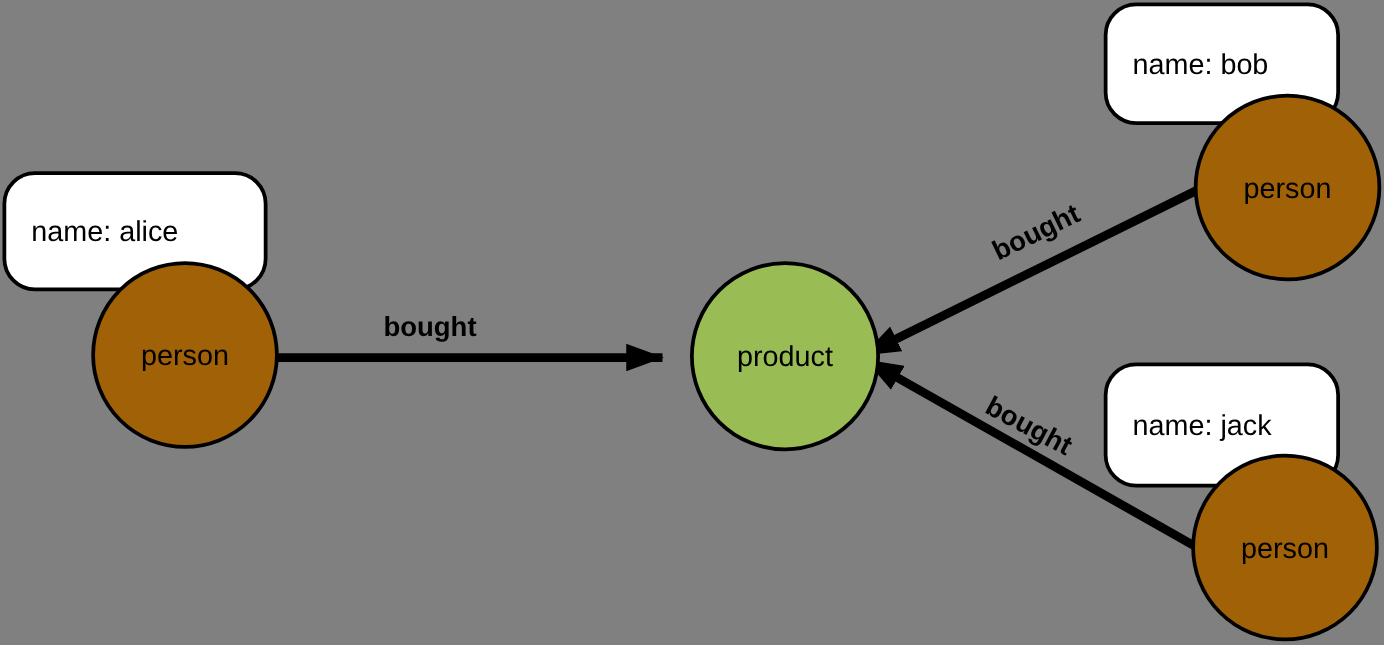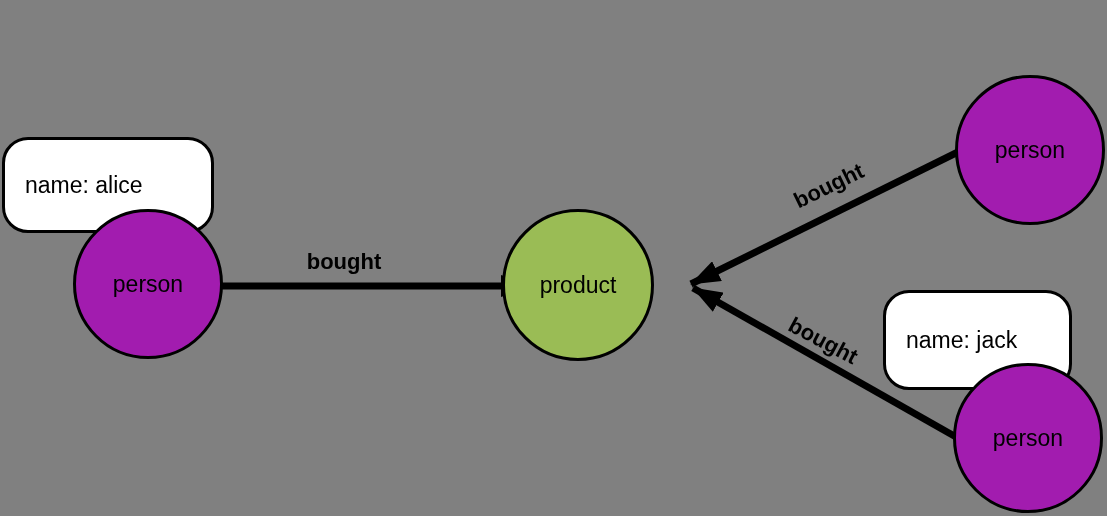--- a/index.html
+++ b/index.html
@@ -42,21 +42,21 @@
   .node {
     position: absolute;
     box-sizing: border-box;
     border: 3px solid #000000;
     border-radius: 50%;
     display: flex;
     align-items: center;
     justify-content: center;
     font-size: 23px;
   }
-  .node.person { background: #a21caf; width: 150px; height: 150px; }
+  .node.person { background: #a16207; width: 150px; height: 150px; }
   .node.product { background: #9abc55; width: 152px; height: 152px; }
   .edge-label {
     position: absolute;
     font-size: 22px;
     font-weight: bold;
     white-space: nowrap;
   }
 </style>
 </head>
 <body>
@@ -72,30 +72,33 @@
     <line x1="150" y1="286" x2="530" y2="286" marker-end="url(#arrowhead)"></line>
     <line x1="960" y1="151" x2="691" y2="284" marker-end="url(#arrowhead)"></line>
     <line x1="956" y1="437" x2="693" y2="288" marker-end="url(#arrowhead)"></line>
   </svg>
 
   <div class="prop-box" style="left:2px; top:137px; width:212px; height:96px;">
     <span>name: alice</span>
   </div>
 
 
+  <div class="prop-box" style="left:883px; top:2px; width:189px; height:98px;">
+    <span>name: bob</span>
+  </div>
 
   <div class="prop-box" style="left:883px; top:290px; width:189px; height:100px;">
     <span>name: jack</span>
   </div>
 
   <div class="node person" style="left:73px; top:209px;">
     <span>person</span>
   </div>
 
-  <div class="node product" style="left:502px; top:209px;">
+  <div class="node product" style="left:552px; top:209px;">
     <span>product</span>
   </div>
 
   <div class="node person" style="left:955px; top:75px;">
     <span>person</span>
   </div>
 
   <div class="node person" style="left:953px; top:363px;">
     <span>person</span>
   </div>

